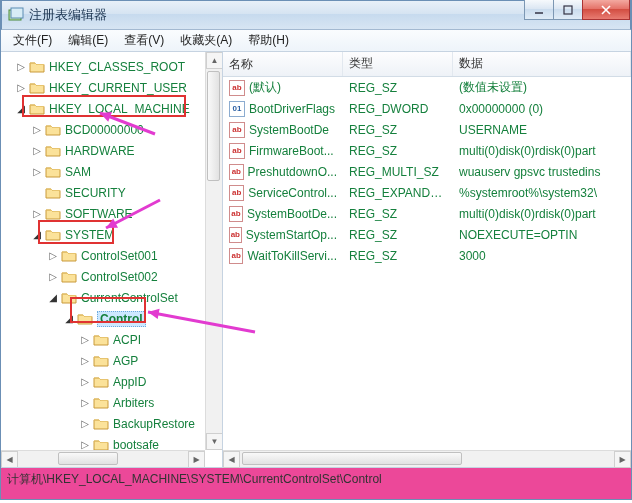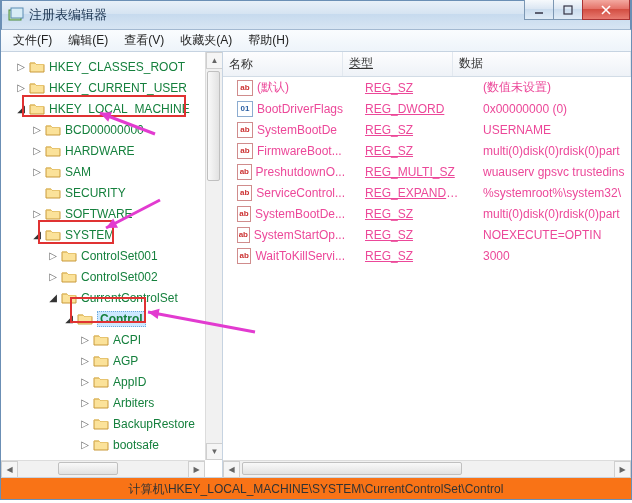--- a/index.html
+++ b/index.html
@@ -35,31 +35,31 @@
 .indent-4 { padding-left: 62px; }
 .indent-5 { padding-left: 78px; }
 
 .hl-box { border: 2px solid #e03232; position: absolute; z-index: 3; pointer-events: none; }
 
 .list-pane { flex: 1; background: #fff; display: flex; flex-direction: column; position: relative; }
 .list-header { height: 25px; background: linear-gradient(#fdfdfe,#eef2f7); border-bottom: 1px solid #d2dce6; display: flex; }
 .list-header .col { padding: 3px 6px; border-right: 1px solid #e2e8ef; color: #333; }
 .list-body { flex: 1; overflow: hidden; }
 .list-row { height: 21px; display: flex; align-items: center; }
-.cell { padding: 0 6px; overflow: hidden; text-overflow: ellipsis; white-space: nowrap; color: #ec4899; margin-left: 8px; }
+.cell { padding: 0 6px; overflow: hidden; text-overflow: ellipsis; white-space: nowrap; color: #15803d; }
 .col-name { width: 120px; display:flex; align-items:center; }
-.col-type { width: 110px; text-decoration: underline; }
+.col-type { width: 110px; }
 .col-data { flex: 1; }
 .val-icon { width: 16px; height: 16px; margin-right: 4px; display: inline-flex; align-items:center; justify-content:center; }
 .val-icon.ab { background: #fff; border:1px solid #d08c8c; }
 .val-icon.ab::after { content:"ab"; font-size:8px; color:#c33; font-weight:bold; }
 .val-icon.num { background:#fff; border:1px solid #8cacd0;}
 .val-icon.num::after { content:"01"; font-size:8px; color:#2b5fa3; font-weight:bold;}
 
-.statusbar { height: 22px; border-top: 1px solid #c6d3e1; background: #f97316; padding: 3px 6px; color: #333; text-align: center; }
+.statusbar { height: 32px; border-top: 1px solid #c6d3e1; background: #ec4899; padding: 3px 6px; color: #333; }
 
 .hscroll { height: 17px; background: #f1f1f1; border-top: 1px solid #dcdcdc; display:flex; align-items:center; position:relative;}
 .hscroll .arrow { width:17px; height:17px; background:#f5f5f5; border:1px solid #cfcfcf; display:flex; align-items:center; justify-content:center; color:#666; font-size:8px;}
 .hscroll .track { flex:1; position:relative; height:100%; }
 .hscroll .thumb { position:absolute; top:1px; height:13px; background:linear-gradient(#f9f9f9,#e2e2e2); border:1px solid #c0c0c0; border-radius:2px;}
 
 .vscroll { position:absolute; right:0; top:0; bottom:17px; width:17px; background:#f1f1f1; border-left:1px solid #dcdcdc; display:flex; flex-direction:column;}
 .vscroll .arrow { width:17px; height:17px; background:#f5f5f5; border:1px solid #cfcfcf; display:flex; align-items:center; justify-content:center; color:#666; font-size:8px;}
 .vscroll .track { flex:1; position:relative;}
 .vscroll .thumb { position:absolute; left:1px; width:13px; background:linear-gradient(to right,#f9f9f9,#e2e2e2); border:1px solid #c0c0c0; border-radius:2px;}

